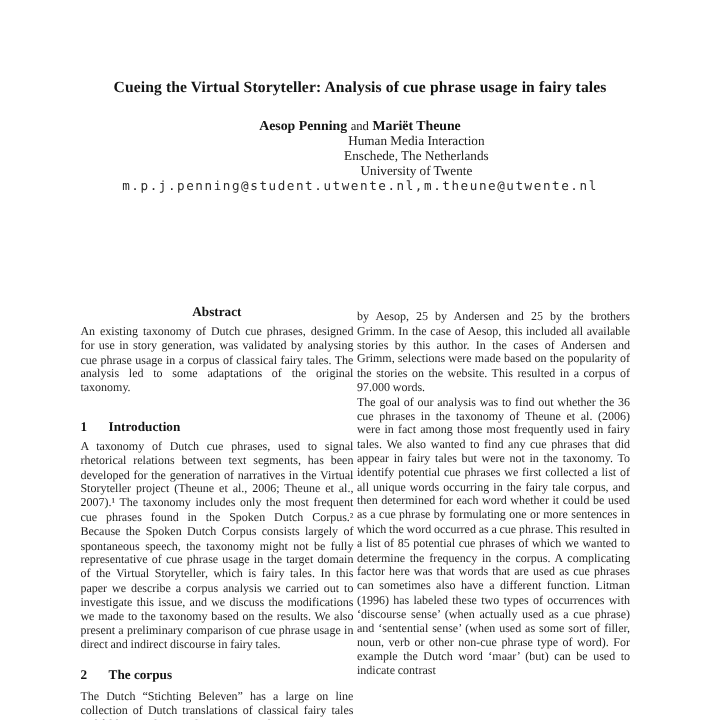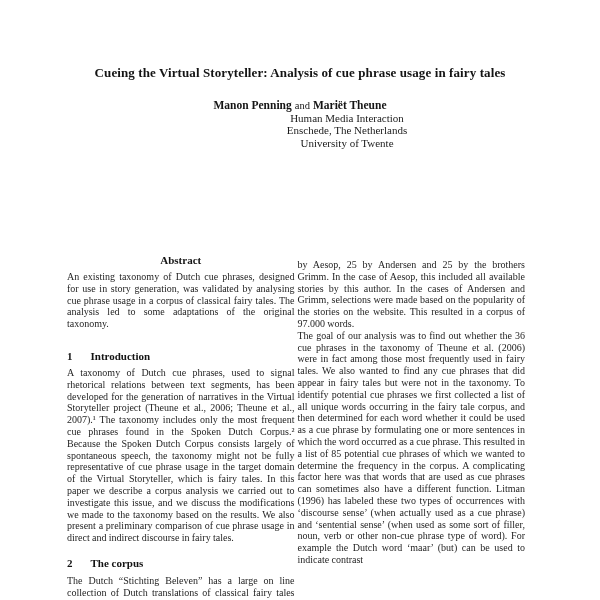--- a/index.html
+++ b/index.html
@@ -42,29 +42,30 @@
   .cont-first{margin-top:7px;}
 </style>
 </head>
 <body>
 
 <div class="page">
 
   <h1 class="title">Cueing the Virtual Storyteller: Analysis of cue phrase usage in fairy tales</h1>
 
   <div class="byline">
-    <span class="name">Manon Penning</span><span class="conj">and</span><span class="name">Mariët Theune</span>
+    <span class="name">Aesop Penning</span><span class="conj">and</span><span class="name">Mariët Theune</span>
   </div>
 
   <div class="affil-block">
     <div>Human Media Interaction</div>
     <div>Enschede, The Netherlands</div>
     <div>University of Twente</div>
   </div>
 
+  <div class="email">m.p.j.penning@student.utwente.nl,m.theune@utwente.nl</div>
 
   <div class="columns">
 
     <div class="col">
       <div class="abs-head">Abstract</div>
       <p class="body-text">An existing taxonomy of Dutch cue phrases, designed for use in story generation, was validated by analysing cue phrase usage in a corpus of classical fairy tales. The analysis led to some adaptations of the original taxonomy.</p>
 
       <div class="sec-head h1">
         <span>1</span><span class="sec-title">Introduction</span>
       </div>

